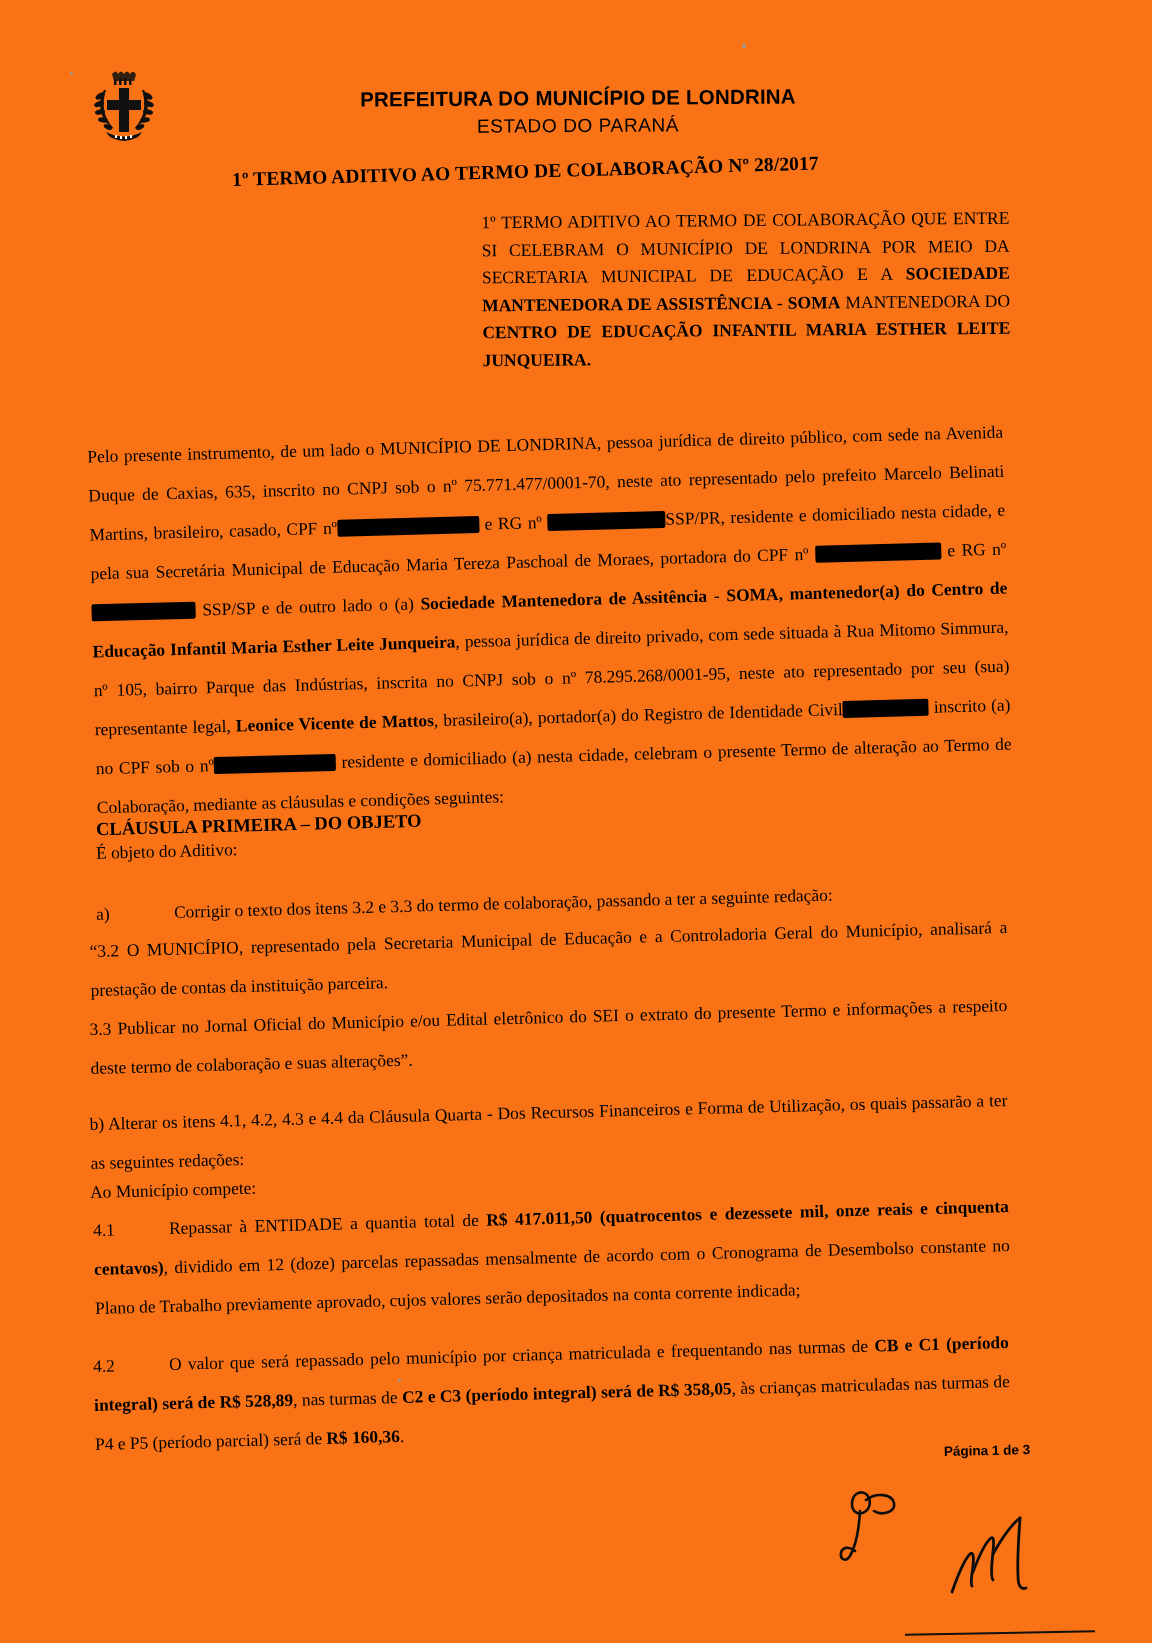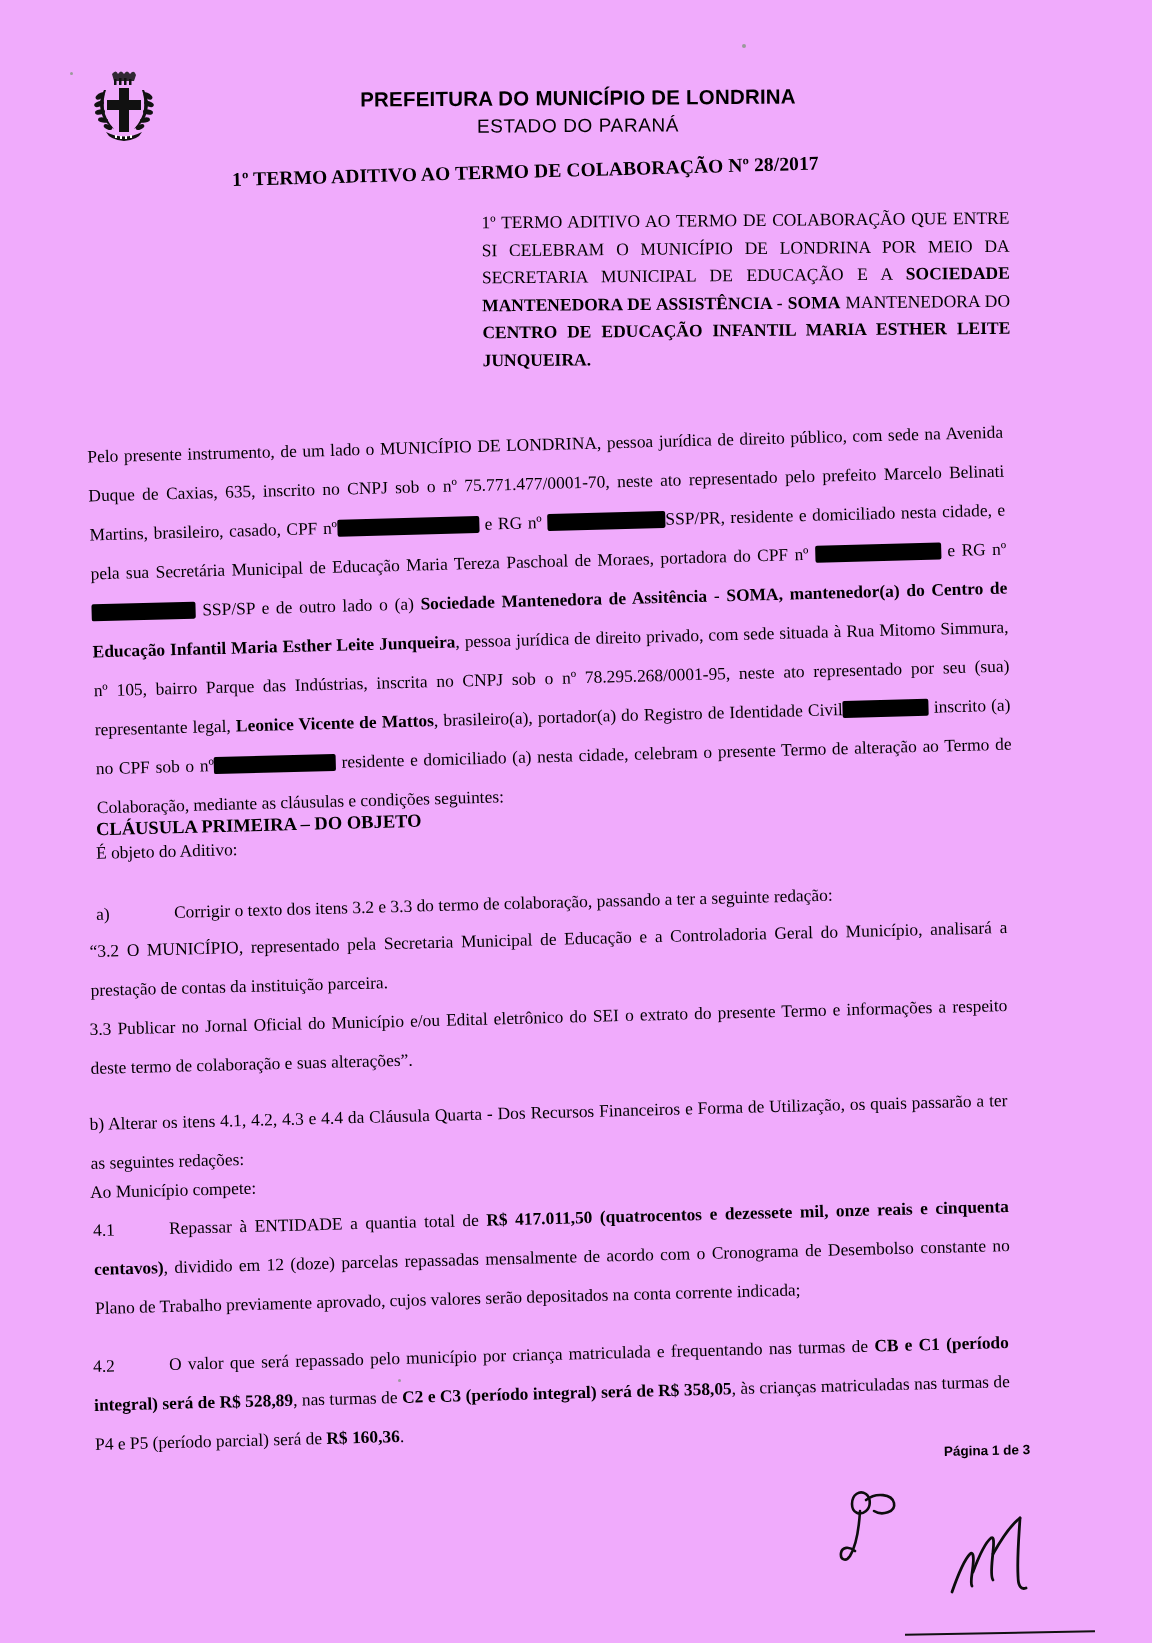--- a/index.html
+++ b/index.html
@@ -1,20 +1,20 @@
 <!DOCTYPE html>
 <html><head>
 <meta charset="utf-8">
 <style>
   html,body{margin:0;padding:0;background:#fff;}
   body{width:1152px;height:1643px;position:relative;overflow:hidden;
        font-family:"Liberation Serif","DejaVu Serif",serif;color:#000;}
 
   
-  #page{position:absolute;inset:0;background:#f0abfc;}
+  #page{position:absolute;inset:0;background:#f97316;}
 
   
   #crest{position:absolute;left:88px;top:66px;width:72px;height:84px;}
 
   .hdr-line1{position:absolute;left:318px;top:86px;width:520px;
     font-family:"Liberation Sans","DejaVu Sans",sans-serif;
     font-weight:bold;font-size:20.5px;letter-spacing:.2px;text-align:center;
     transform:rotate(-0.4deg);}
   .hdr-line2{position:absolute;left:318px;top:115px;width:520px;
     font-family:"Liberation Sans","DejaVu Sans",sans-serif;

